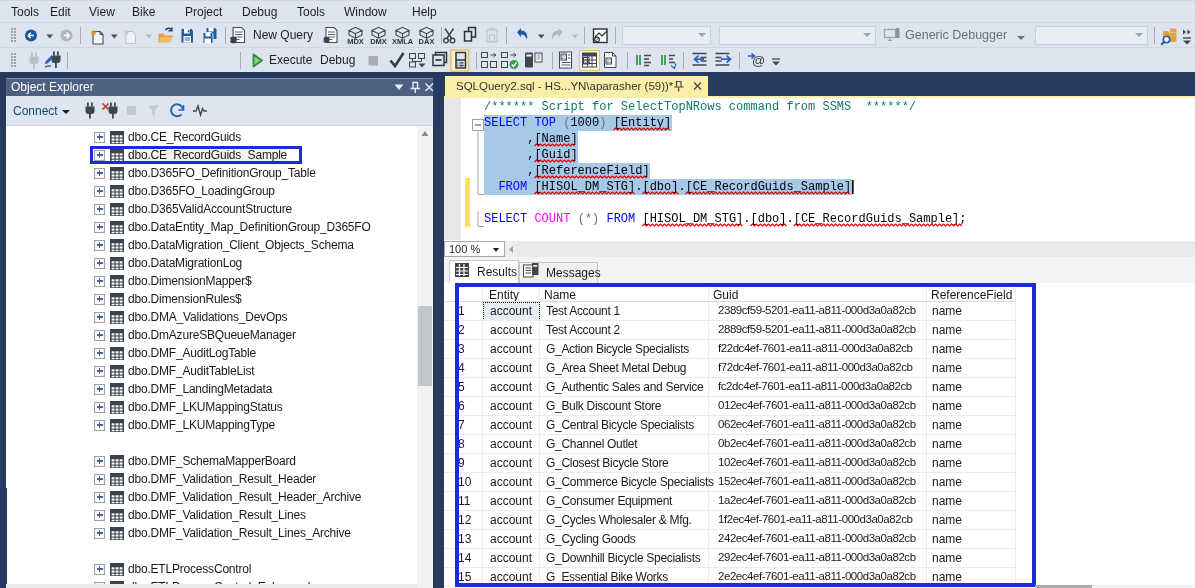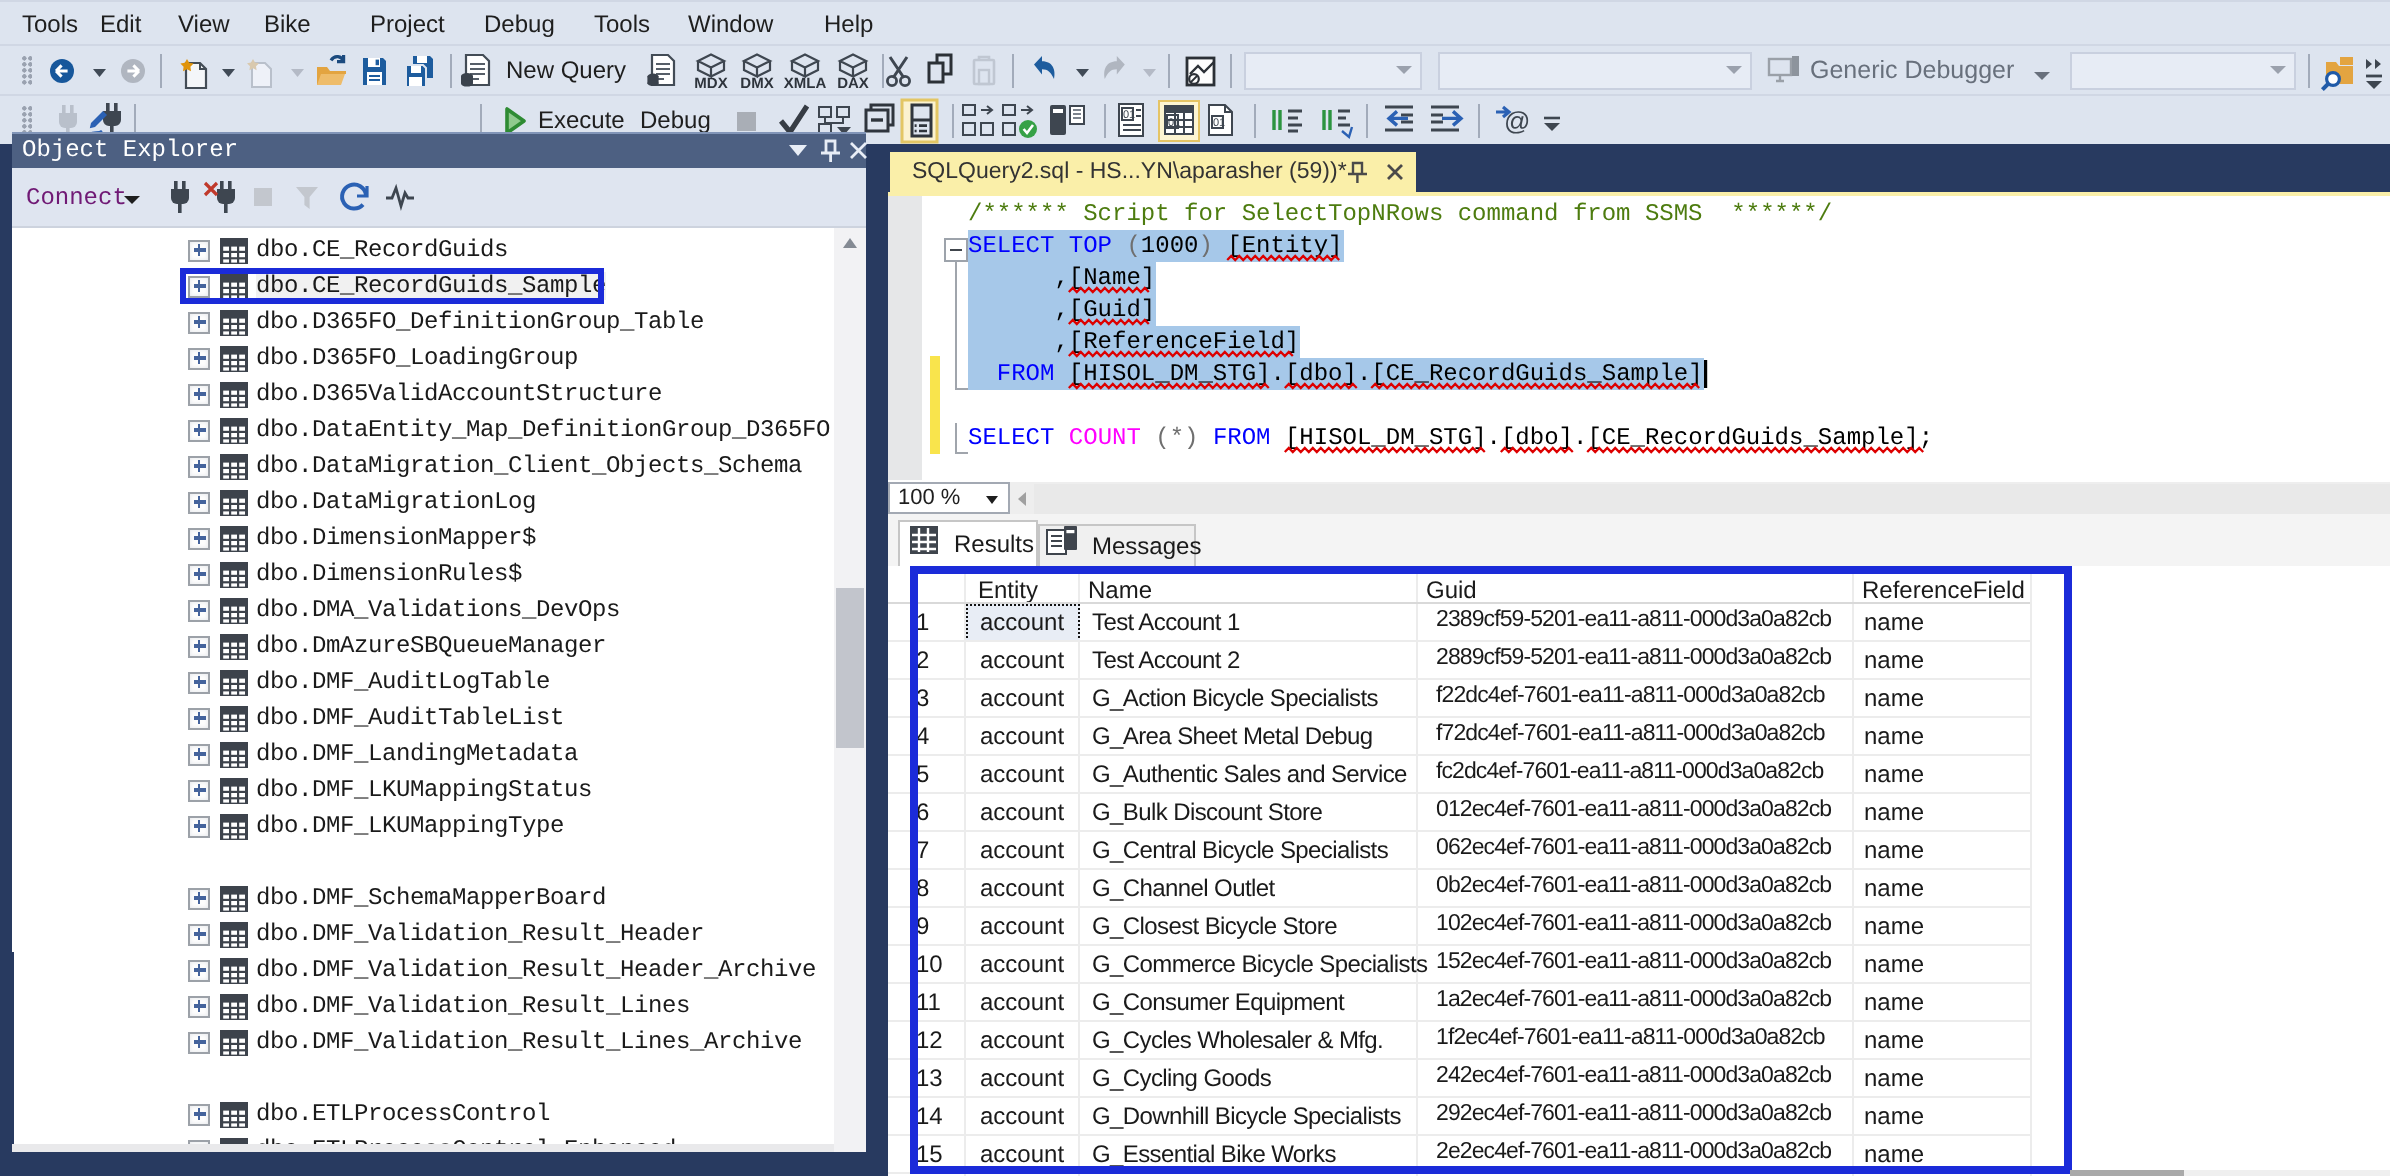--- a/index.html
+++ b/index.html
@@ -12,21 +12,21 @@
 #toolbar1 { left:0; top:22px; width:1195px; height:25px; background:#dde4ef; border-top:1px solid #d0d7e4; }
 #toolbar2 { left:0; top:47px; width:1195px; height:25px; background:#dde4ef; border-top:1px solid #d0d7e4; }
 .menuitem { position:absolute; top:4px; font-size:12px; color:#1e1e1e; }
 .tsep { position:absolute; top:4px; width:1px; height:17px; background:#a2abba; }
 .combo { position:absolute; top:3px; height:19px; background:#e7ecf5; border:1px solid #c9d0df; }
 .combo .car { position:absolute; right:4px; top:6px; width:0; height:0; border-left:4px solid transparent; border-right:4px solid transparent; border-top:4px solid #9ba1ad; }
 .grip { position:absolute; top:5px; width:5px; height:15px;
   background:radial-gradient(circle at 1.2px 1.2px,#9aa2b0 1px, transparent 1.2px);
   background-size:3px 3px; }
 
-#oe { left:6px; top:66px; width:427px; height:410px; background:#fff;font-family:Liberation Mono, monospace; }
+#oe { left:6px; top:78px; width:427px; height:410px; background:#fff; }
 #oehdr { left:0; top:0; width:427px; height:18px; background:#4d6082; color:#fff; box-shadow:inset 0 1px 0 #8195b8; }
 #oetb { left:0; top:18px; width:427px; height:30px; background:#dfe5f0; border-bottom:1px solid #cdd3de; }
 #oetree { left:1px; top:48px; width:410px; height:462px; background:#fff; overflow:hidden; }
 .trow { position:absolute; left:0; height:18px; width:410px; }
 .trow .lbl { position:absolute; left:121px; top:2px; font-size:12px; color:#1a1a1a; letter-spacing:-0.2px; }
 .plus { position:absolute; left:87px; top:3.5px; width:11px; height:11px; background:#fdfdfd; border:1px solid #9ca1a8; box-shadow:inset 0 0 2px #e3e5e9; }
 .plus:before { content:""; position:absolute; left:1.5px; top:3.8px; width:6px; height:1.4px; background:#44639c; }
 .plus:after { content:""; position:absolute; left:3.8px; top:1.5px; width:1.4px; height:6px; background:#44639c; }
 .ticon { position:absolute; left:103px; top:2.5px; }
 #oevsb { position:absolute; left:411px; top:48px; width:16px; height:462px; background:#f2f2f4; }
@@ -34,21 +34,21 @@
 
 #tabbar { left:444px; top:76px; width:751px; height:20px; }
 #doctab { position:absolute; left:1px; top:0; width:263px; height:20px; background:#faefa9; color:#333; font-size:11.5px; }
 #yline { left:444px; top:96px; width:751px; height:2px; background:#faefa9; }
 #editor { left:444px; top:98px; width:751px; height:142px; background:#fff; }
 #edmargin { position:absolute; left:0; top:0; width:17px; height:142px; background:#e6e7e8; }
 .cbar { position:absolute; left:21px; width:5px; background:#f9e44c; }
 .codeline { position:absolute; left:40px; font-family:"Liberation Mono", monospace; font-size:12px; line-height:16px; white-space:pre; color:#000; }
 .selbg { position:absolute; left:40px; background:#a6c8e9; }
 .kw { color:#0000ff; }
-.cm { color:#4d7c0f; }
+.cm { color:#0f766e; }
 .fn { color:#ff00ff; }
 .gy { color:#6f6f6f; }
 
 #zoombar { left:444px; top:240px; width:751px; height:17px; background:#eeeeee; border-top:1px solid #fff; }
 #zcombo { position:absolute; left:0px; top:0px; width:61px; height:16px; background:#fff; border:1px solid #a3a9b3; font-size:11px; color:#1e1e1e; }
 
 #restabs { left:444px; top:257px; width:751px; height:26px; background:#f4f4f4; }
 #tabResults { position:absolute; left:5px; top:3px; width:70px; height:23px; background:#fff; border:1px solid #c6c6c6; border-bottom:none; }
 #tabMessages { position:absolute; left:75px; top:5px; width:79px; height:21px; background:#f0f0f0; border:1px solid #c6c6c6; border-bottom:none; }
 
@@ -317,21 +317,21 @@
     <span style="position:absolute;left:5px;top:2px;font-size:12px;">Object Explorer</span>
     <svg id="oehdricons" width="427" height="18">
     <path d="M388.5 6.5 h9 l-4.5 5.5 Z" fill="#e8edf6"></path>
     <g stroke="#e8edf6" stroke-width="1.4" fill="none">
       <path d="M407 4.5 h4.5 v6 h-4.5 Z M404.5 10.5 h9.5 M409.3 10.5 v4.5"></path>
       <path d="M419.5 5.5 l7.5 7.5 M427 5.5 l-7.5 7.5"></path>
     </g>
   </svg>
   </div>
   <div class="abs" id="oetb">
-    <span style="position:absolute;left:7px;top:8px;font-size:12px;color:#701a75;">Connect</span>
+    <span style="position:absolute;left:7px;top:8px;font-size:12px;color:#0c4a6e;">Connect</span>
     <div style="position:absolute;left:56px;top:14px;width:0;height:0;border-left:4px solid transparent;border-right:4px solid transparent;border-top:4px solid #1e1e1e;"></div>
     <svg id="oetbicons" width="427" height="30">
         <g transform="translate(5,0)">
 
     <g fill="#3e4650">
       <rect x="76" y="6.5" width="1.8" height="4"></rect>
             <rect x="80" y="6.5" width="1.8" height="4"></rect>
       <path d="M74.5 10.5 h9 v4.5 a3 3 0 0 1 -3 3 h-3 a3 3 0 0 1 -3 -3 Z"></path>
       <rect x="78" y="18" width="1.8" height="4.5"></rect>
     </g>

